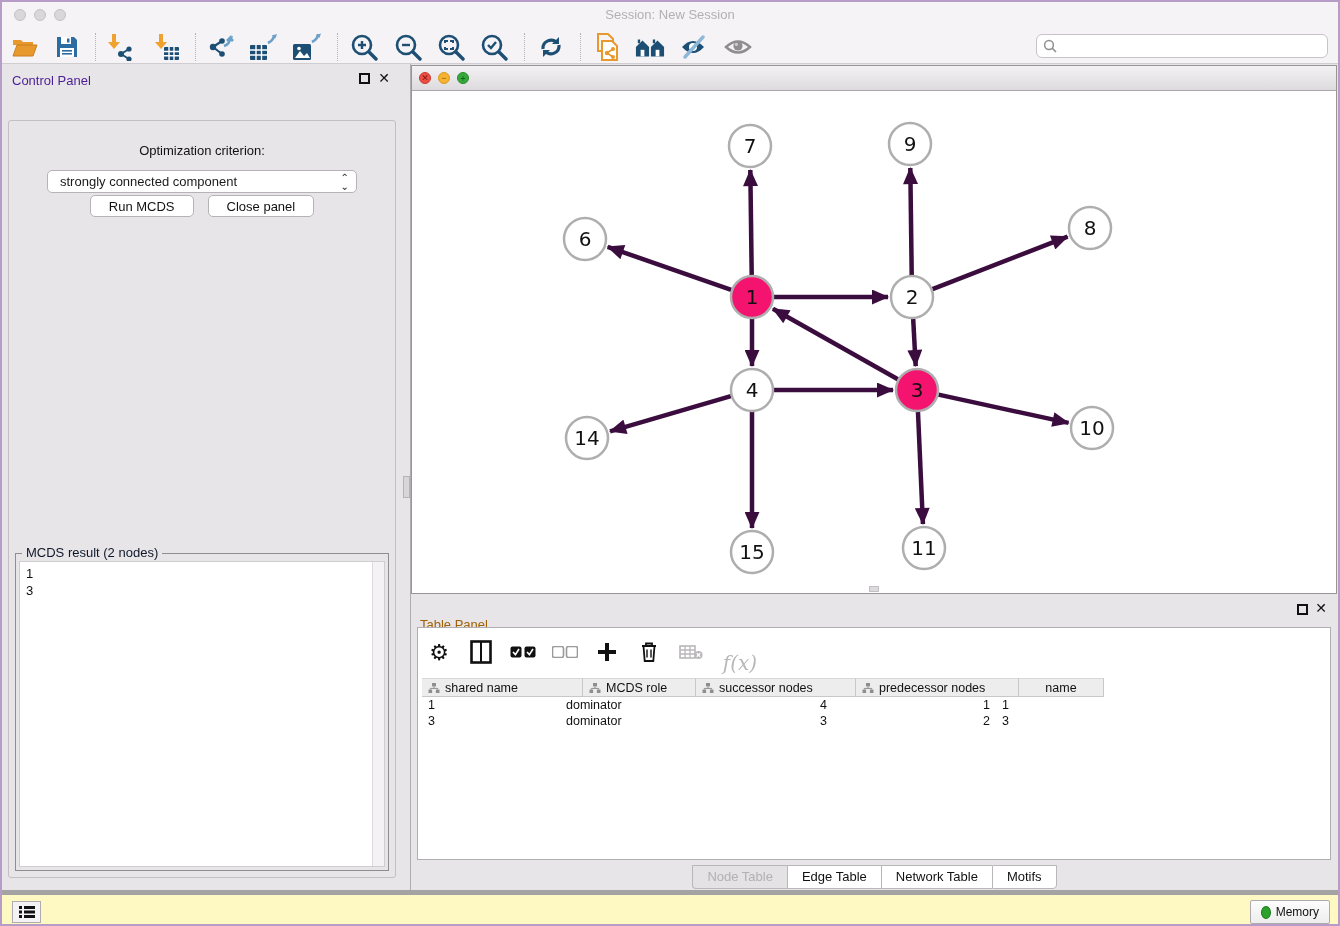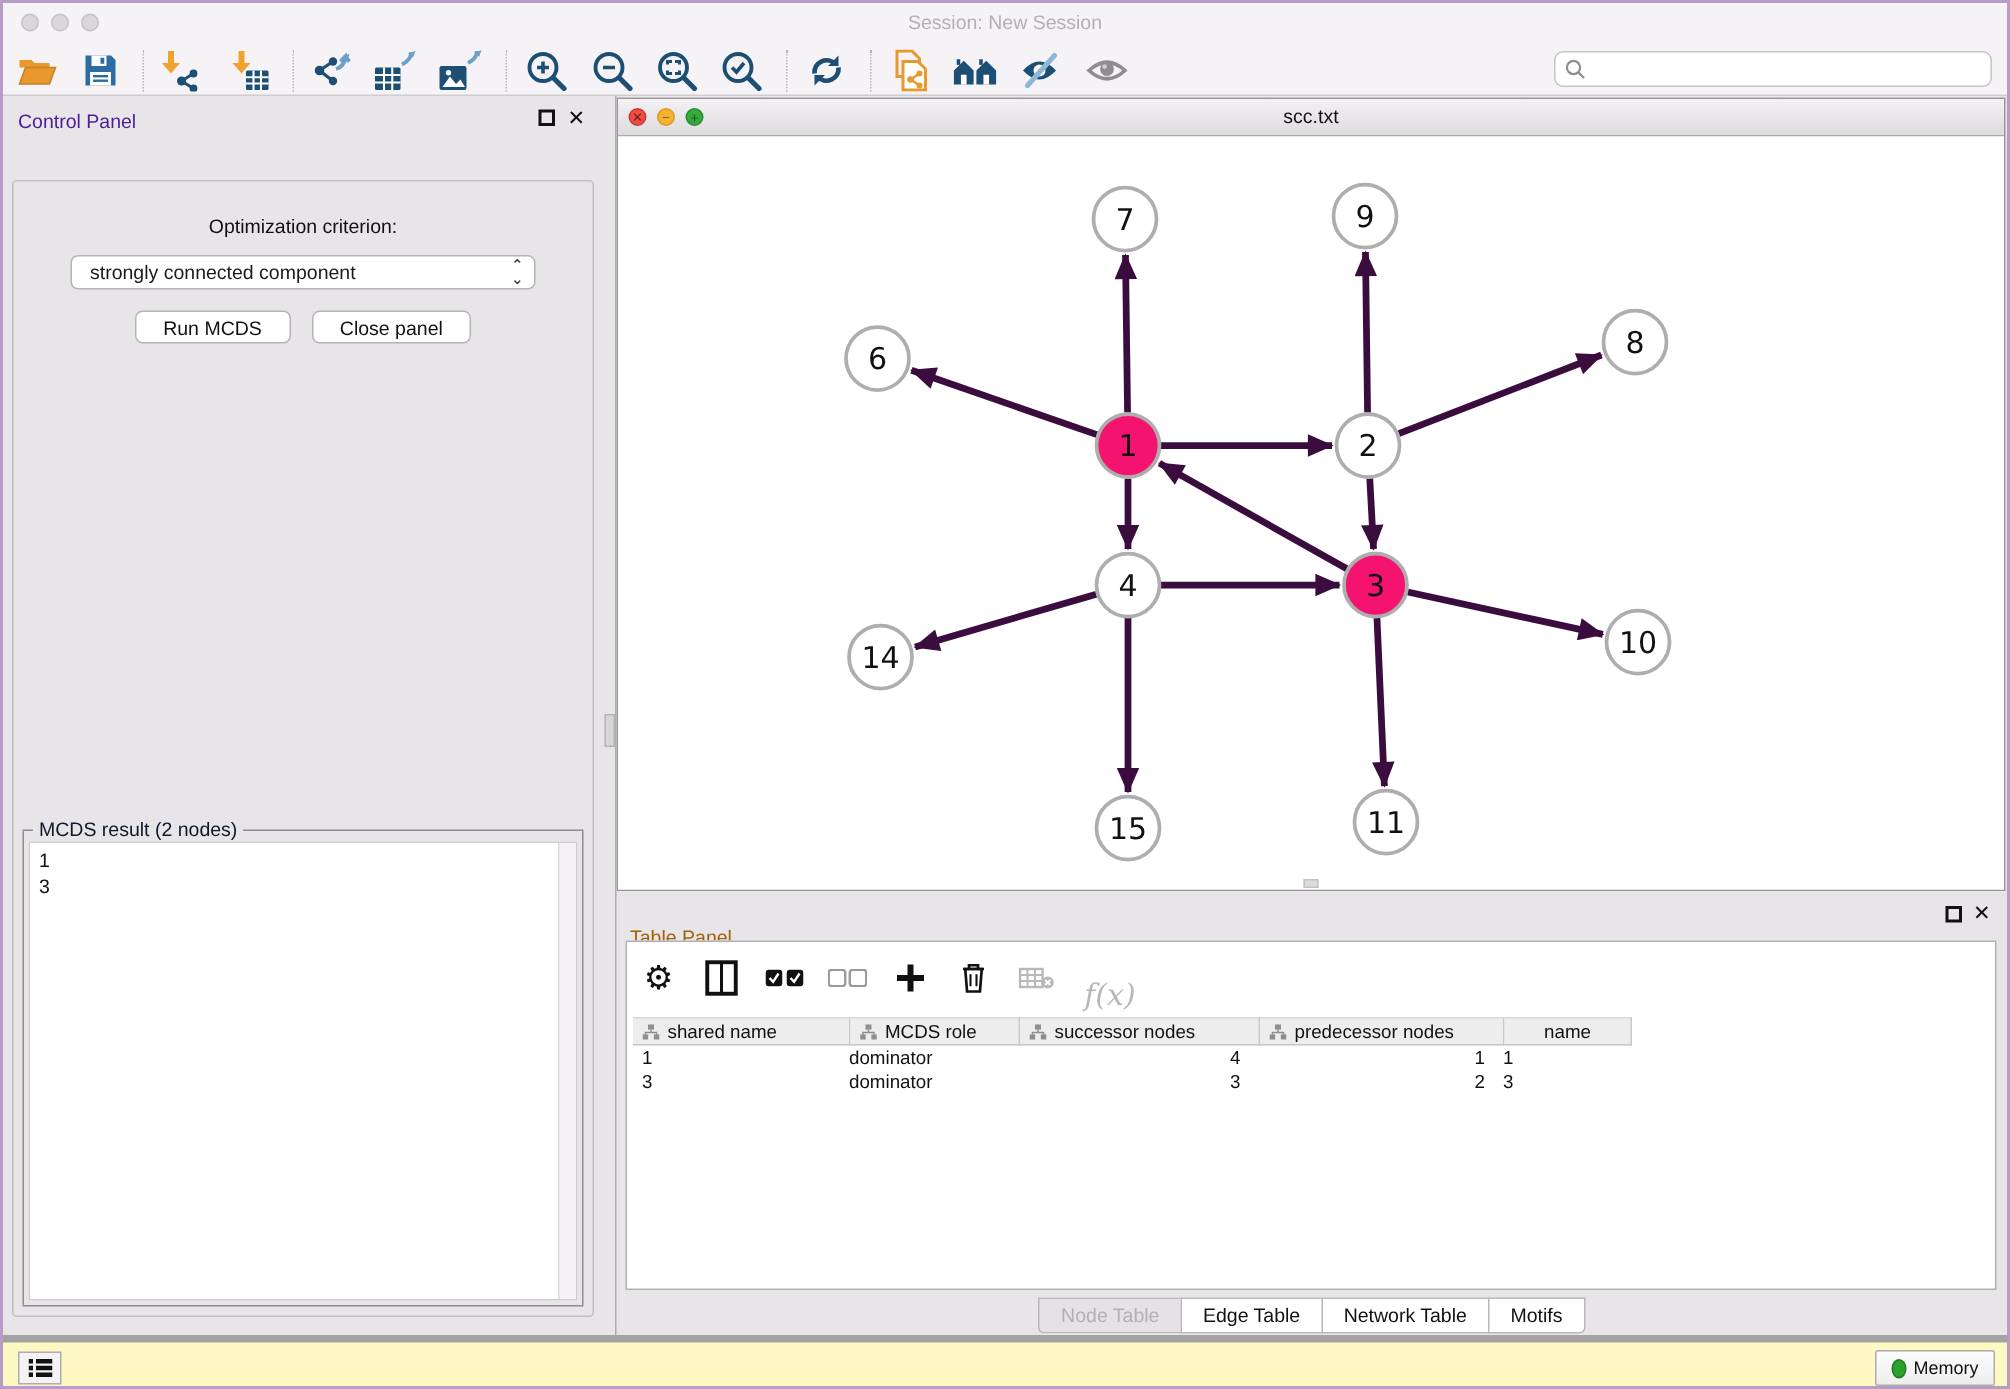--- a/index.html
+++ b/index.html
@@ -34,21 +34,21 @@
   .close-btn { position:absolute; top:6px; font-weight:bold; font-size:14px; color:#111; }
   .cp-tabs { position:absolute; left:0; top:33px; right:0; height:23px; display:flex; justify-content:center; }
   .tab { background:#fff; border:1px solid #b9b7b9; border-right:none; padding:3px 13px 0; height:23px; font-size:13px; color:#111; }
   .tab:first-child { border-top-left-radius:4px; }
   .tab:last-child  { border-right:1px solid #b9b7b9; border-top-right-radius:4px; }
   .tab.active { background:#e4e2e4; color:#b2b0b2; border-bottom-color:#e4e2e4; }
   .cp-body { position:absolute; left:6px; right:6px; top:56px; bottom:12px; background:#e7e5e7; border:1px solid #c2c0c2; border-radius:3px; }
   .opt-label { margin-top:22px; text-align:center; font-size:13px; color:#111; }
   .dropdown { position:relative; margin:12px auto 0; width:310px; height:23px; background:#fff; border:1px solid #b5b3b5; border-radius:5px; display:flex; align-items:center; padding:0 24px 0 12px; font-size:13px; }
   .dd-stepper { position:absolute; right:7px; top:2px; display:flex; flex-direction:column; line-height:9px; font-size:10px; color:#444; font-weight:bold; }
-  .btn-row { margin-top:14px; display:flex; justify-content:center; gap:14px; }
+  .btn-row { margin-top:2px; display:flex; justify-content:center; gap:14px; }
   .push-btn { height:22px; background:#fff; border:1px solid #b5b3b5; border-radius:5px; padding:2px 18px; font-size:13px; color:#111; }
   .result-box { position:absolute; left:6px; right:6px; top:432px; bottom:6px; border:1px solid #8f8d8f; background:#e7e5e7; }
   .result-legend { position:absolute; left:6px; top:-9px; background:#e7e5e7; padding:0 4px; font-size:13px; color:#0f172a; }
   .result-area { position:absolute; left:3px; right:3px; top:7px; bottom:3px; background:#fff; border:1px solid #cfcdcf; }
   .result-lines { padding:3px 6px; font-size:13px; line-height:17px; color:#111; }
   .result-scroll { position:absolute; right:0; top:0; bottom:0; width:12px; background:#f4f2f4; border-left:1px solid #dddbdd; }
 
   
   .vsplit { position:absolute; left:400px; top:0; width:9px; bottom:0; background:#e7e5e7; border-right:1px solid #aeacae; }
   .vsplit-handle { position:absolute; left:1px; top:412px; width:7px; height:22px; background:#d8d6d8; border:1px solid #b5b3b5; }
@@ -297,21 +297,20 @@
 
     <div class="rarea">
 
       <div class="netwin">
         <div class="net-titlebar">
           <div class="net-lights">
             <div class="tl red">✕</div>
             <div class="tl yellow">−</div>
             <div class="tl green">＋</div>
           </div>
-          <div class="net-title">scc.txt</div>
         </div>
         <div class="net-canvas">
           <svg id="graph-svg" width="928" height="503" viewBox="0 0 928 503">
             <defs>
               <marker id="arrow" viewBox="0 0 16 14" refX="15" refY="7" markerWidth="18" markerHeight="15" markerUnits="userSpaceOnUse" orient="auto">
                 <path d="M0,0 L16,7 L0,14 z" fill="#3a0d3e"></path>
               </marker>
             </defs>
           <line x1="339.7086348276299" y1="184.0019294860588" x2="338.3178529153128" y2="78.99789510611768" stroke="#3a0d3e" stroke-width="4.5" marker-end="url(#arrow)"></line>
               <line x1="319.21771501310434" y1="198.78220042371288" x2="195.671583622068" y2="155.8739631741314" stroke="#3a0d3e" stroke-width="4.5" marker-end="url(#arrow)"></line>
@@ -405,21 +404,21 @@
                   <path d="M17.8 9.3 l3.4 3.4 M21.2 9.3 l-3.4 3.4" stroke="#fff" stroke-width="1.3"></path>
                 </svg>
             </div>
             <div class="tp-tool" style="width:40px">
                 <span class="fx-glyph">f(x)</span>
               </div>
           </div>
 
           <div class="tbl">
             <div class="tbl-head">
-              <div class="th" style="width:145px">
+              <div class="th" style="width:161px">
                 <svg width="12" height="12" viewBox="0 0 12 12">
                     <rect x="4" y="1" width="4" height="3.4" fill="#8f8d8f"></rect>
                     <rect x="0.5" y="7.6" width="3.6" height="3.4" fill="#8f8d8f"></rect>
                     <rect x="7.9" y="7.6" width="3.6" height="3.4" fill="#8f8d8f"></rect>
                     <path d="M6 4.4 v2 M2.3 7.6 v-1.2 h7.4 v1.2" stroke="#8f8d8f" fill="none"></path>
                   </svg>
                 <span>shared name</span>
               </div>
               <div class="th" style="width:113px">
                 <svg width="12" height="12" viewBox="0 0 12 12">

